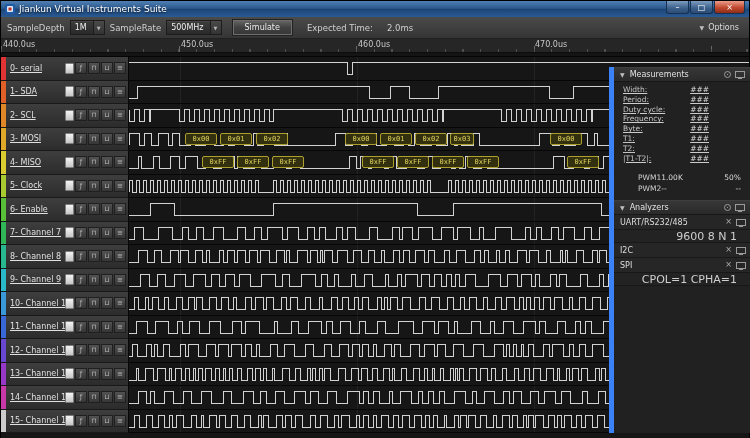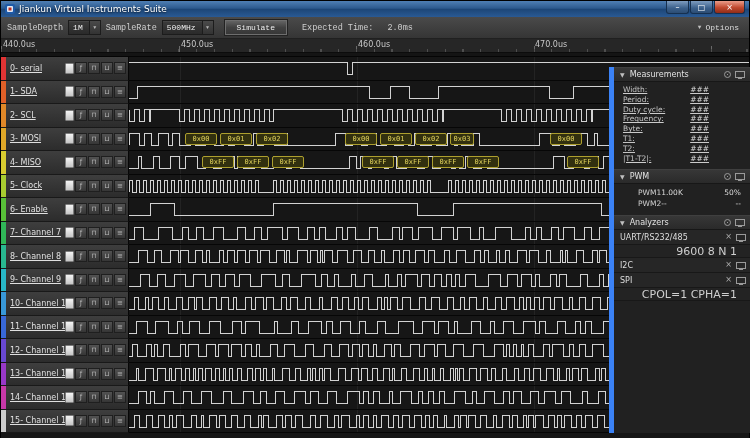--- a/index.html
+++ b/index.html
@@ -13,21 +13,21 @@
     display:flex; align-items:center; padding:0 4px; }
   .app-icon { width:10px; height:10px; margin-right:4px; flex:0 0 auto; }
   .wtitle { font-size:9px; color:#fff; text-shadow:0 1px 2px rgba(0,0,0,.7); white-space:nowrap; }
   .win-buttons { margin-left:auto; display:flex; align-self:flex-start; }
   .win-btn { width:23px; height:13px; display:flex; align-items:center; justify-content:center; font-size:8px; color:#fff;
     background:linear-gradient(#7d9cc0,#3a5f8a 60%,#2c4d74); border:1px solid #16304f; border-top:none; border-radius:0 0 3px 3px; margin-left:1px; }
   .win-btn.close { width:31px; background:linear-gradient(#eb9d8a,#c0492f 55%,#8f2c17); }
 
   
   .toolbar { height:22px; background:linear-gradient(#4a4a4a,#353535); border-bottom:1px solid #202020;
-    display:flex; align-items:center; padding:0 6px; font-size:8.5px; color:#cfcfcf; gap:5px;font-family:Liberation Mono, monospace; }
+    display:flex; align-items:center; padding:0 6px; font-size:8.5px; color:#cfcfcf; gap:5px; }
   .tlabel { white-space:nowrap; }
   .dd { height:15px; display:flex; align-items:center; background:linear-gradient(#3c3c3c,#2a2a2a);
     border:1px solid #1c1c1c; box-shadow:inset 0 1px 0 rgba(255,255,255,.06); padding-left:4px; color:#eee; font-size:8px; cursor:default; }
   .dd .dd-val { padding-right:6px; }
   .dd .dd-arrow { width:11px; height:100%; display:flex; align-items:center; justify-content:center;
     border-left:1px solid #1c1c1c; font-size:5px; color:#b5b5b5; background:linear-gradient(#4a4a4a,#333); }
   .btn { height:15px; padding:0 11px; display:flex; align-items:center; font-size:8px; color:#eee;
     background:linear-gradient(#636363,#414141 50%,#373737); border:1px solid #6e6e6e; outline:1px solid #222; margin-left:6px; }
   .exp-group { display:flex; gap:14px; margin-left:10px; }
   .options { margin-left:auto; display:flex; align-items:center; gap:4px; font-size:8px; color:#ddd; padding-right:4px; cursor:default; }
@@ -504,28 +504,20 @@
         <div class="mrow">
           <span class="mlabel link">T2:</span>
           <span class="mval">###</span>
         </div>
         <div class="mrow">
           <span class="mlabel">|T1-T2|:</span>
           <span class="mval">###</span>
         </div>
       </div>
 
-    <div class="sec-header">
-      <span class="tri">▼</span>
-      <span>PWM</span>
-      <span class="hdr-icons">
-        <span class="cam"></span>
-        <span class="disp"></span>
-      </span>
-    </div>
     <div class="pwm-rows">
         <div class="prow">
           <span class="plabel">PWM1</span>
           <span class="pv1">1.00K</span>
           <span class="pv2">50%</span>
         </div>
         <div class="prow">
           <span class="plabel">PWM2</span>
           <span class="pv1">--</span>
           <span class="pv2">--</span>

